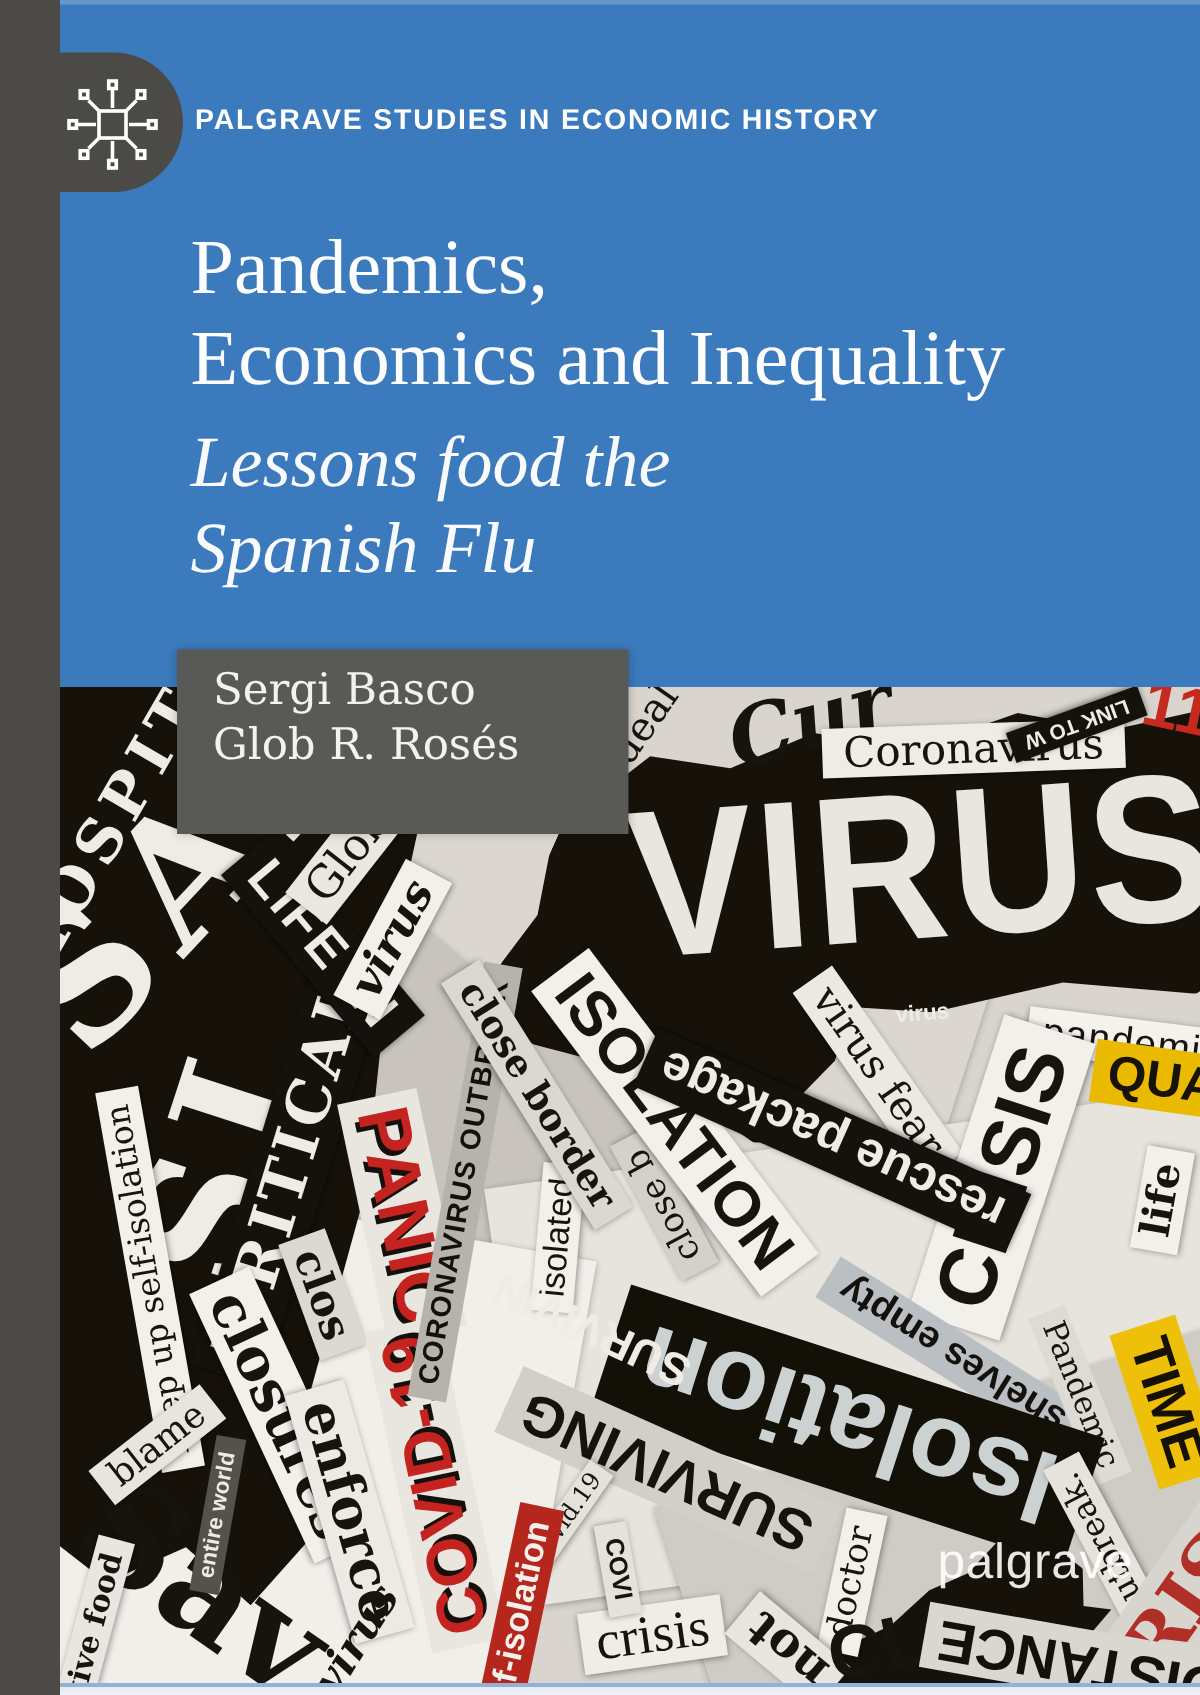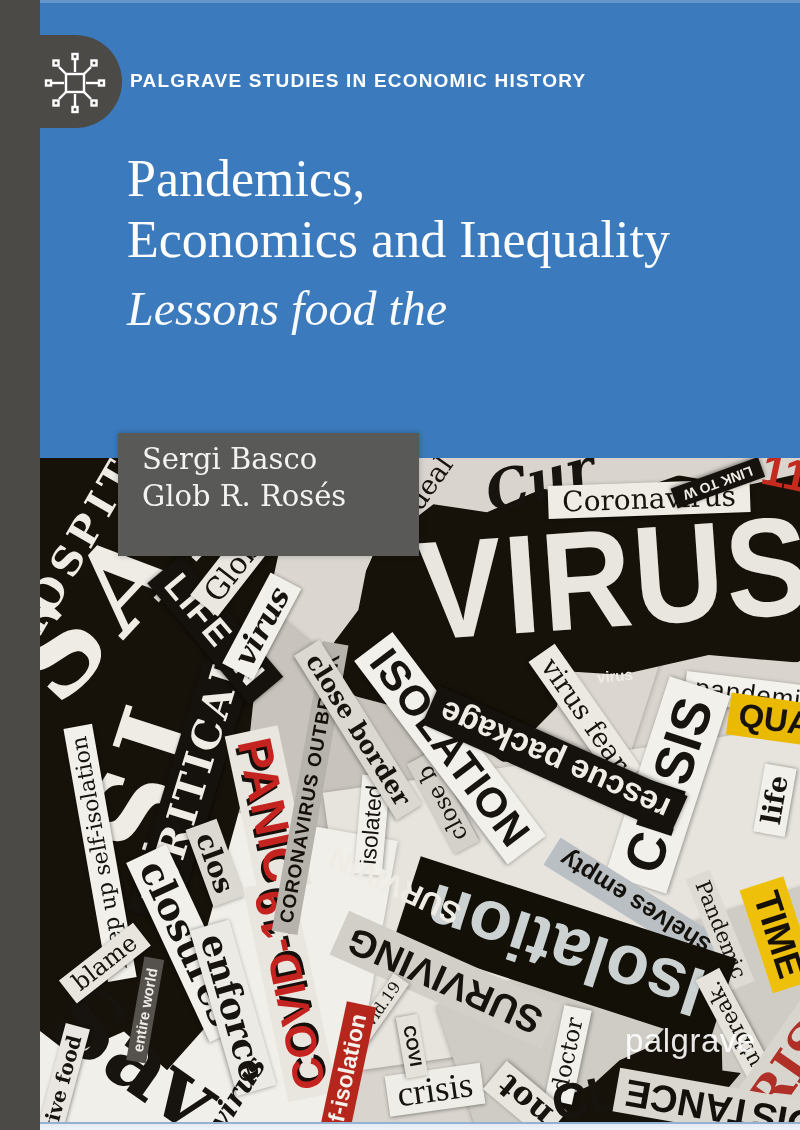--- a/index.html
+++ b/index.html
@@ -53,20 +53,21 @@
   <div id="blue-topline"></div>
 
   <div id="title">
     <div>Pandemics,</div>
     <div>Economics and Inequality</div>
   </div>
 
   <div id="series">PALGRAVE STUDIES IN ECONOMIC HISTORY</div>
   <div id="subtitle">
     <div>Lessons food the</div>
+    <div>Spanish Flu</div>
   </div>
 
   <div id="authors-box">
     <p class="author">Sergi Basco</p>
     <p class="author">Glob R. Rosés</p>
   </div>
 
   <div id="collage">
 
     <div class="scrap" style="left:-30px;top:-20px;width:400px;height:300px;background:#efede8;transform:rotate(-12deg);"></div>

